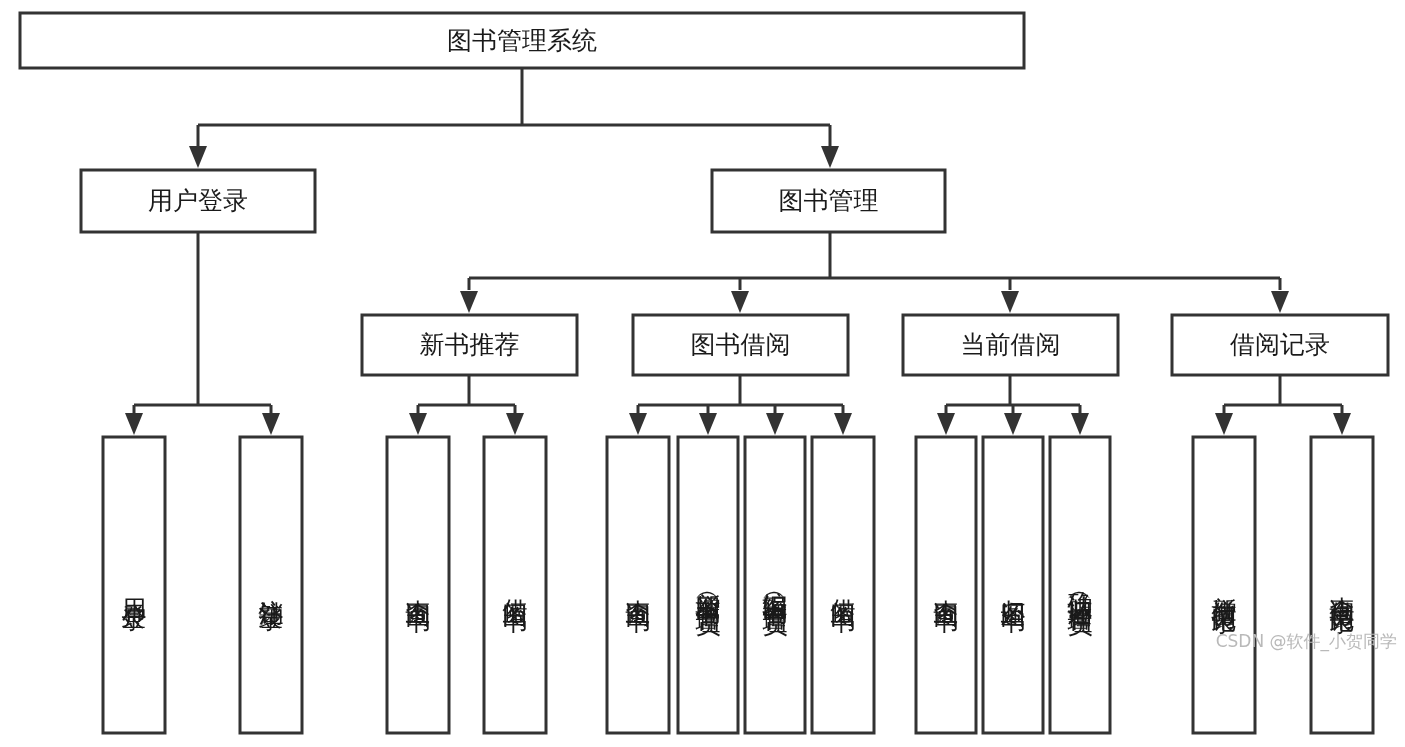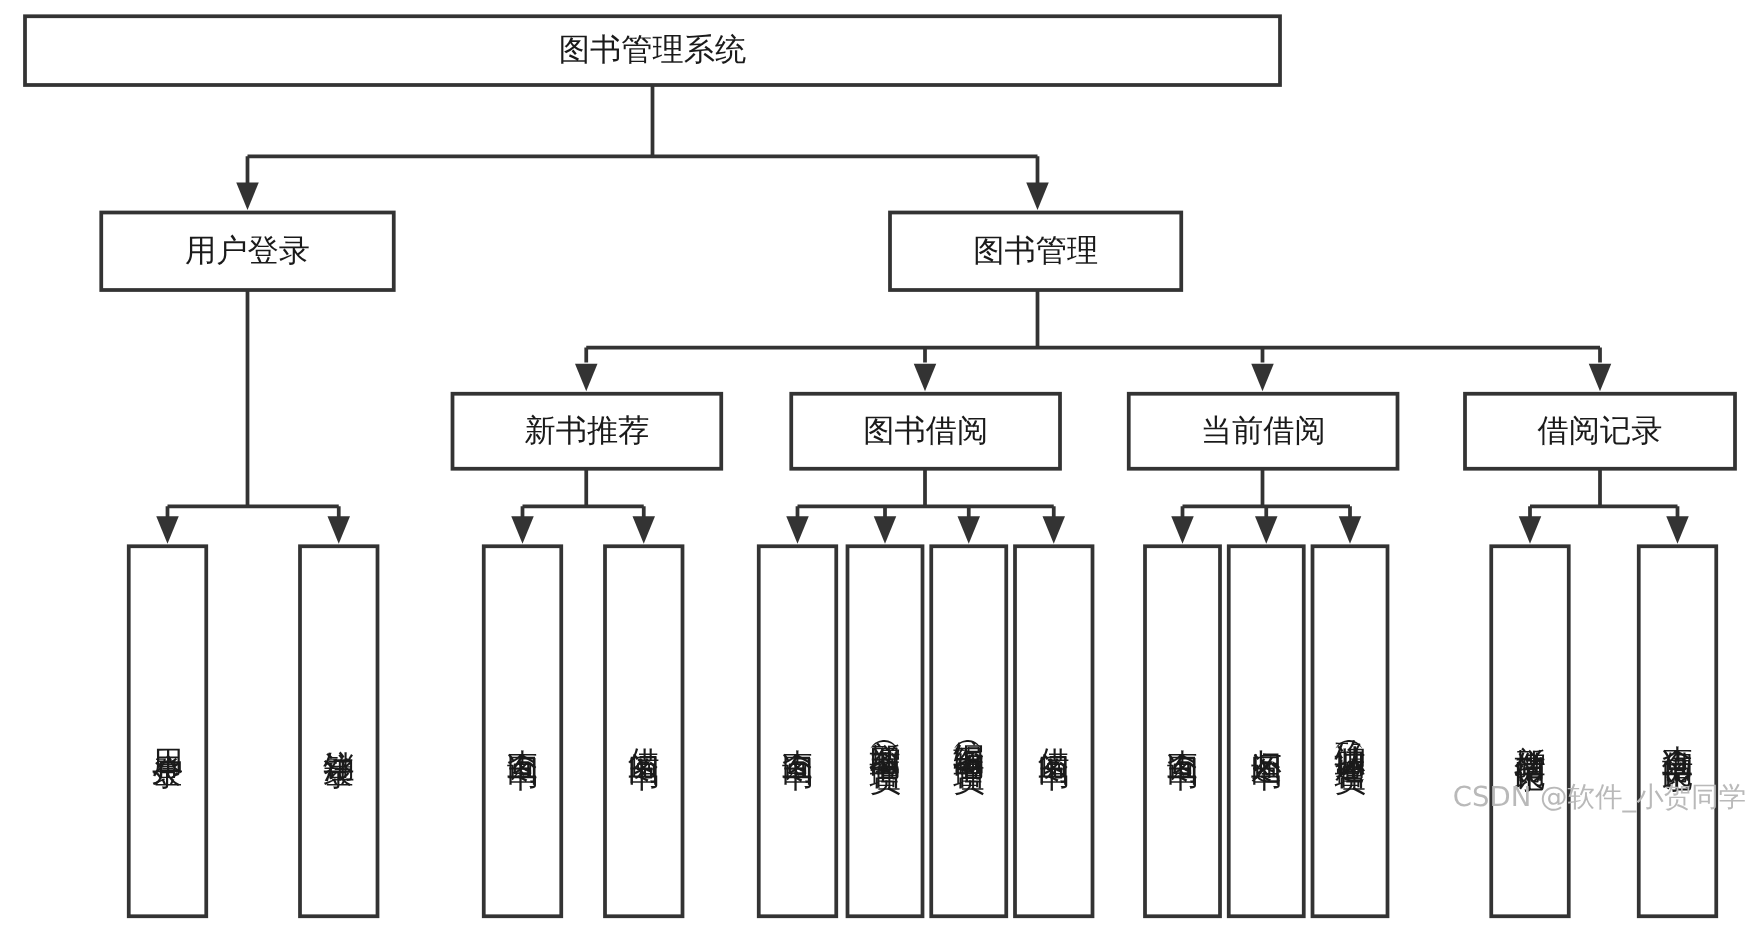--- a/index.html
+++ b/index.html
@@ -61,21 +61,21 @@
     letter-spacing: 3px;
     line-height: 1;
     pointer-events: none;
     text-align: center;
   }
   .watermark {
     position: absolute;
     right: 8px;
     bottom: 6px;
     font-family: "DejaVu Sans", "Liberation Sans", sans-serif;
-    font-size: 22px;
+    font-size: 17px;
     color: #b9b9b9;
     white-space: nowrap;
   }
 </style>
 </head>
 <body>
 
 <div id="diagram-root">
   <svg class="flow" viewBox="0 0 1405 747">
     <g id="connector-layer">

